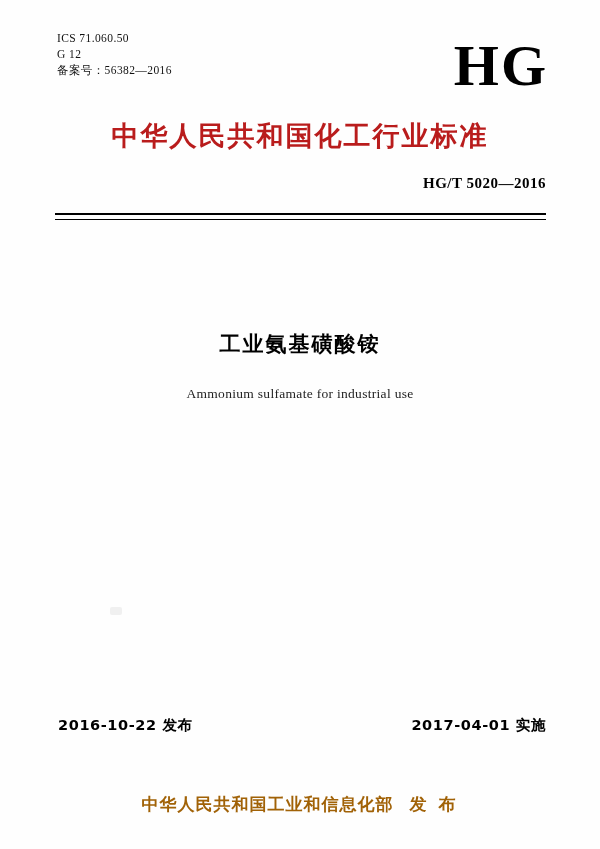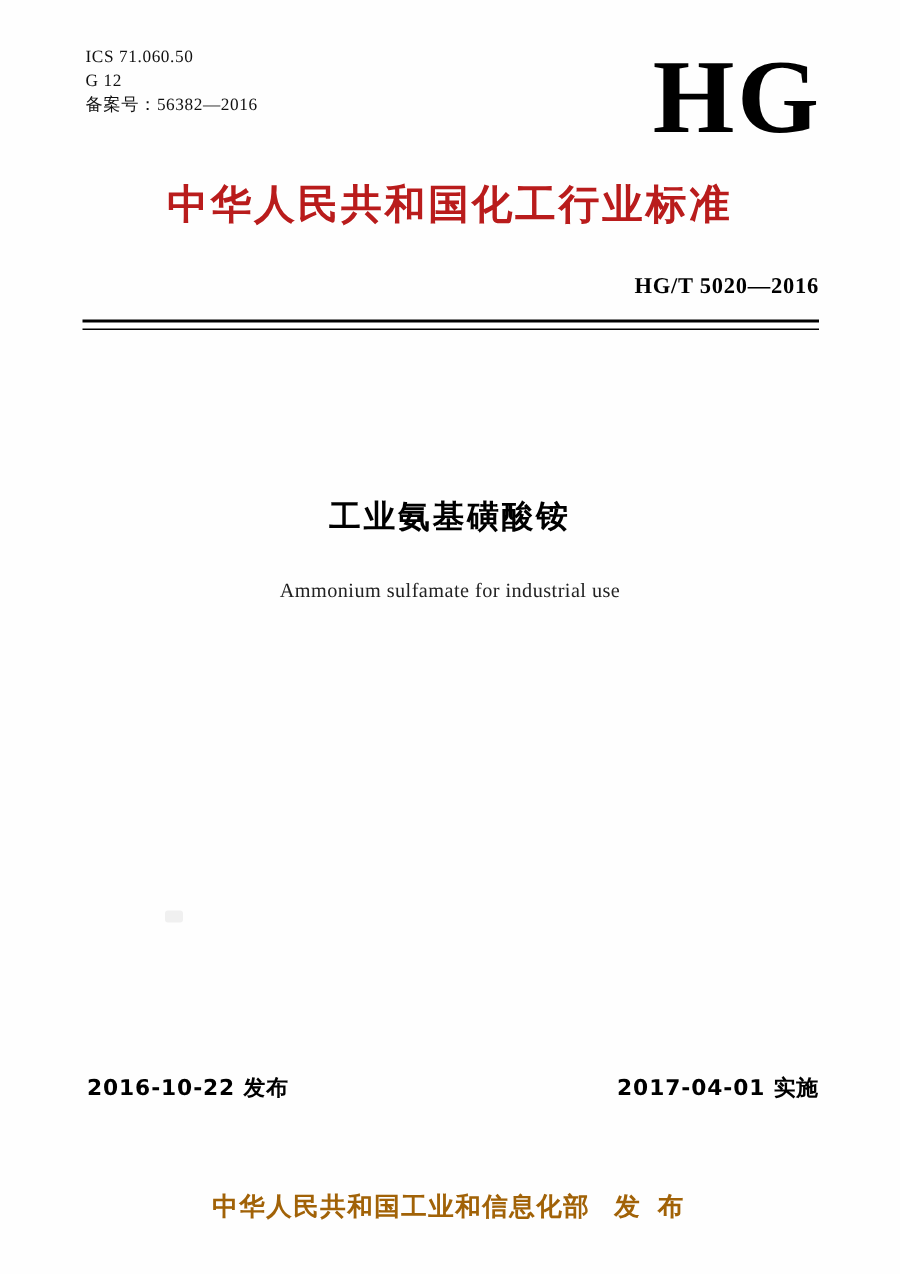--- a/index.html
+++ b/index.html
@@ -37,21 +37,21 @@
   }
   .meta div { white-space: nowrap; }
 
   
   .hg-logo {
     position: absolute;
     right: 52px;
     top: 36px;
     font-family: "Liberation Serif", serif;
     font-weight: bold;
-    font-size: 70px;
+    font-size: 58px;
     letter-spacing: 2px;
     line-height: 60px;
     color: #000;
   }
 
   
   .std-title {
     position: absolute;
     left: 0;
     right: 0;
@@ -67,21 +67,20 @@
   
   .std-number {
     position: absolute;
     right: 54px;
     top: 175px;
     font-family: "Liberation Serif", serif;
     font-weight: bold;
     font-size: 15px;
     letter-spacing: 0.5px;
     color: #000;
-    margin-top: 8px;
   }
 
   
   .rule-top {
     position: absolute;
     left: 55px;
     right: 54px;
     top: 213px;
     border-top: 2px solid #000;
   }

